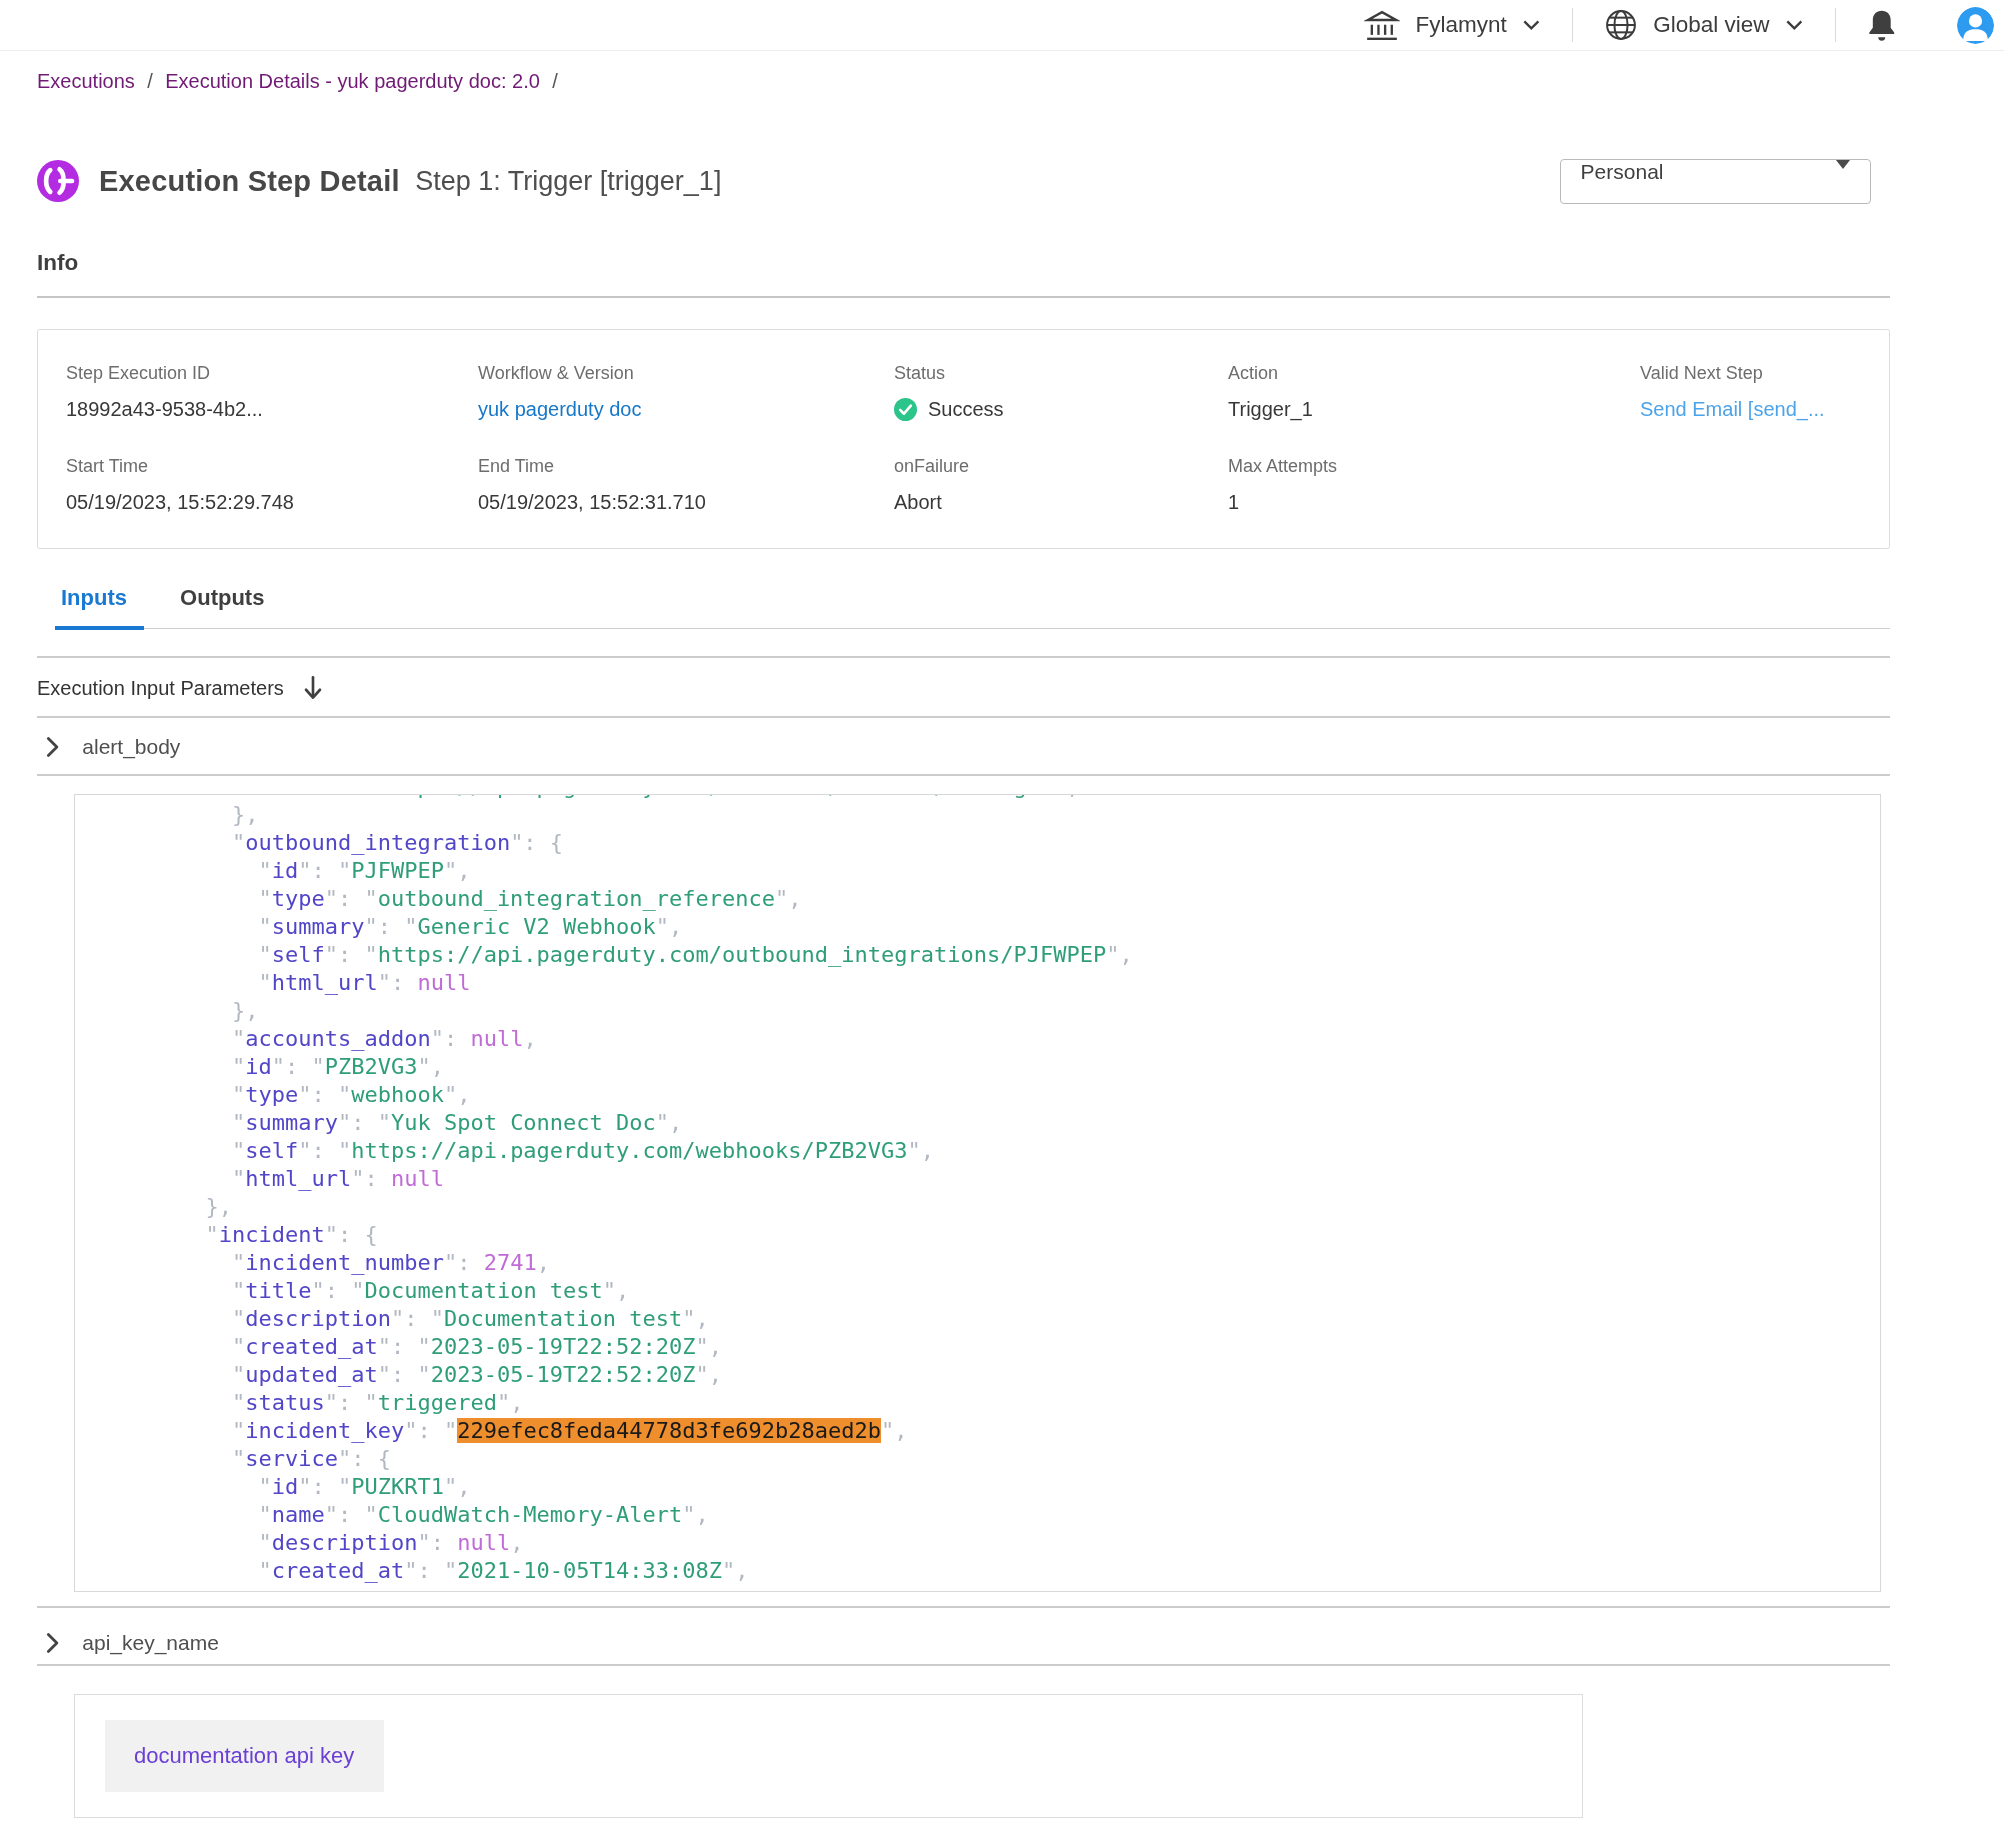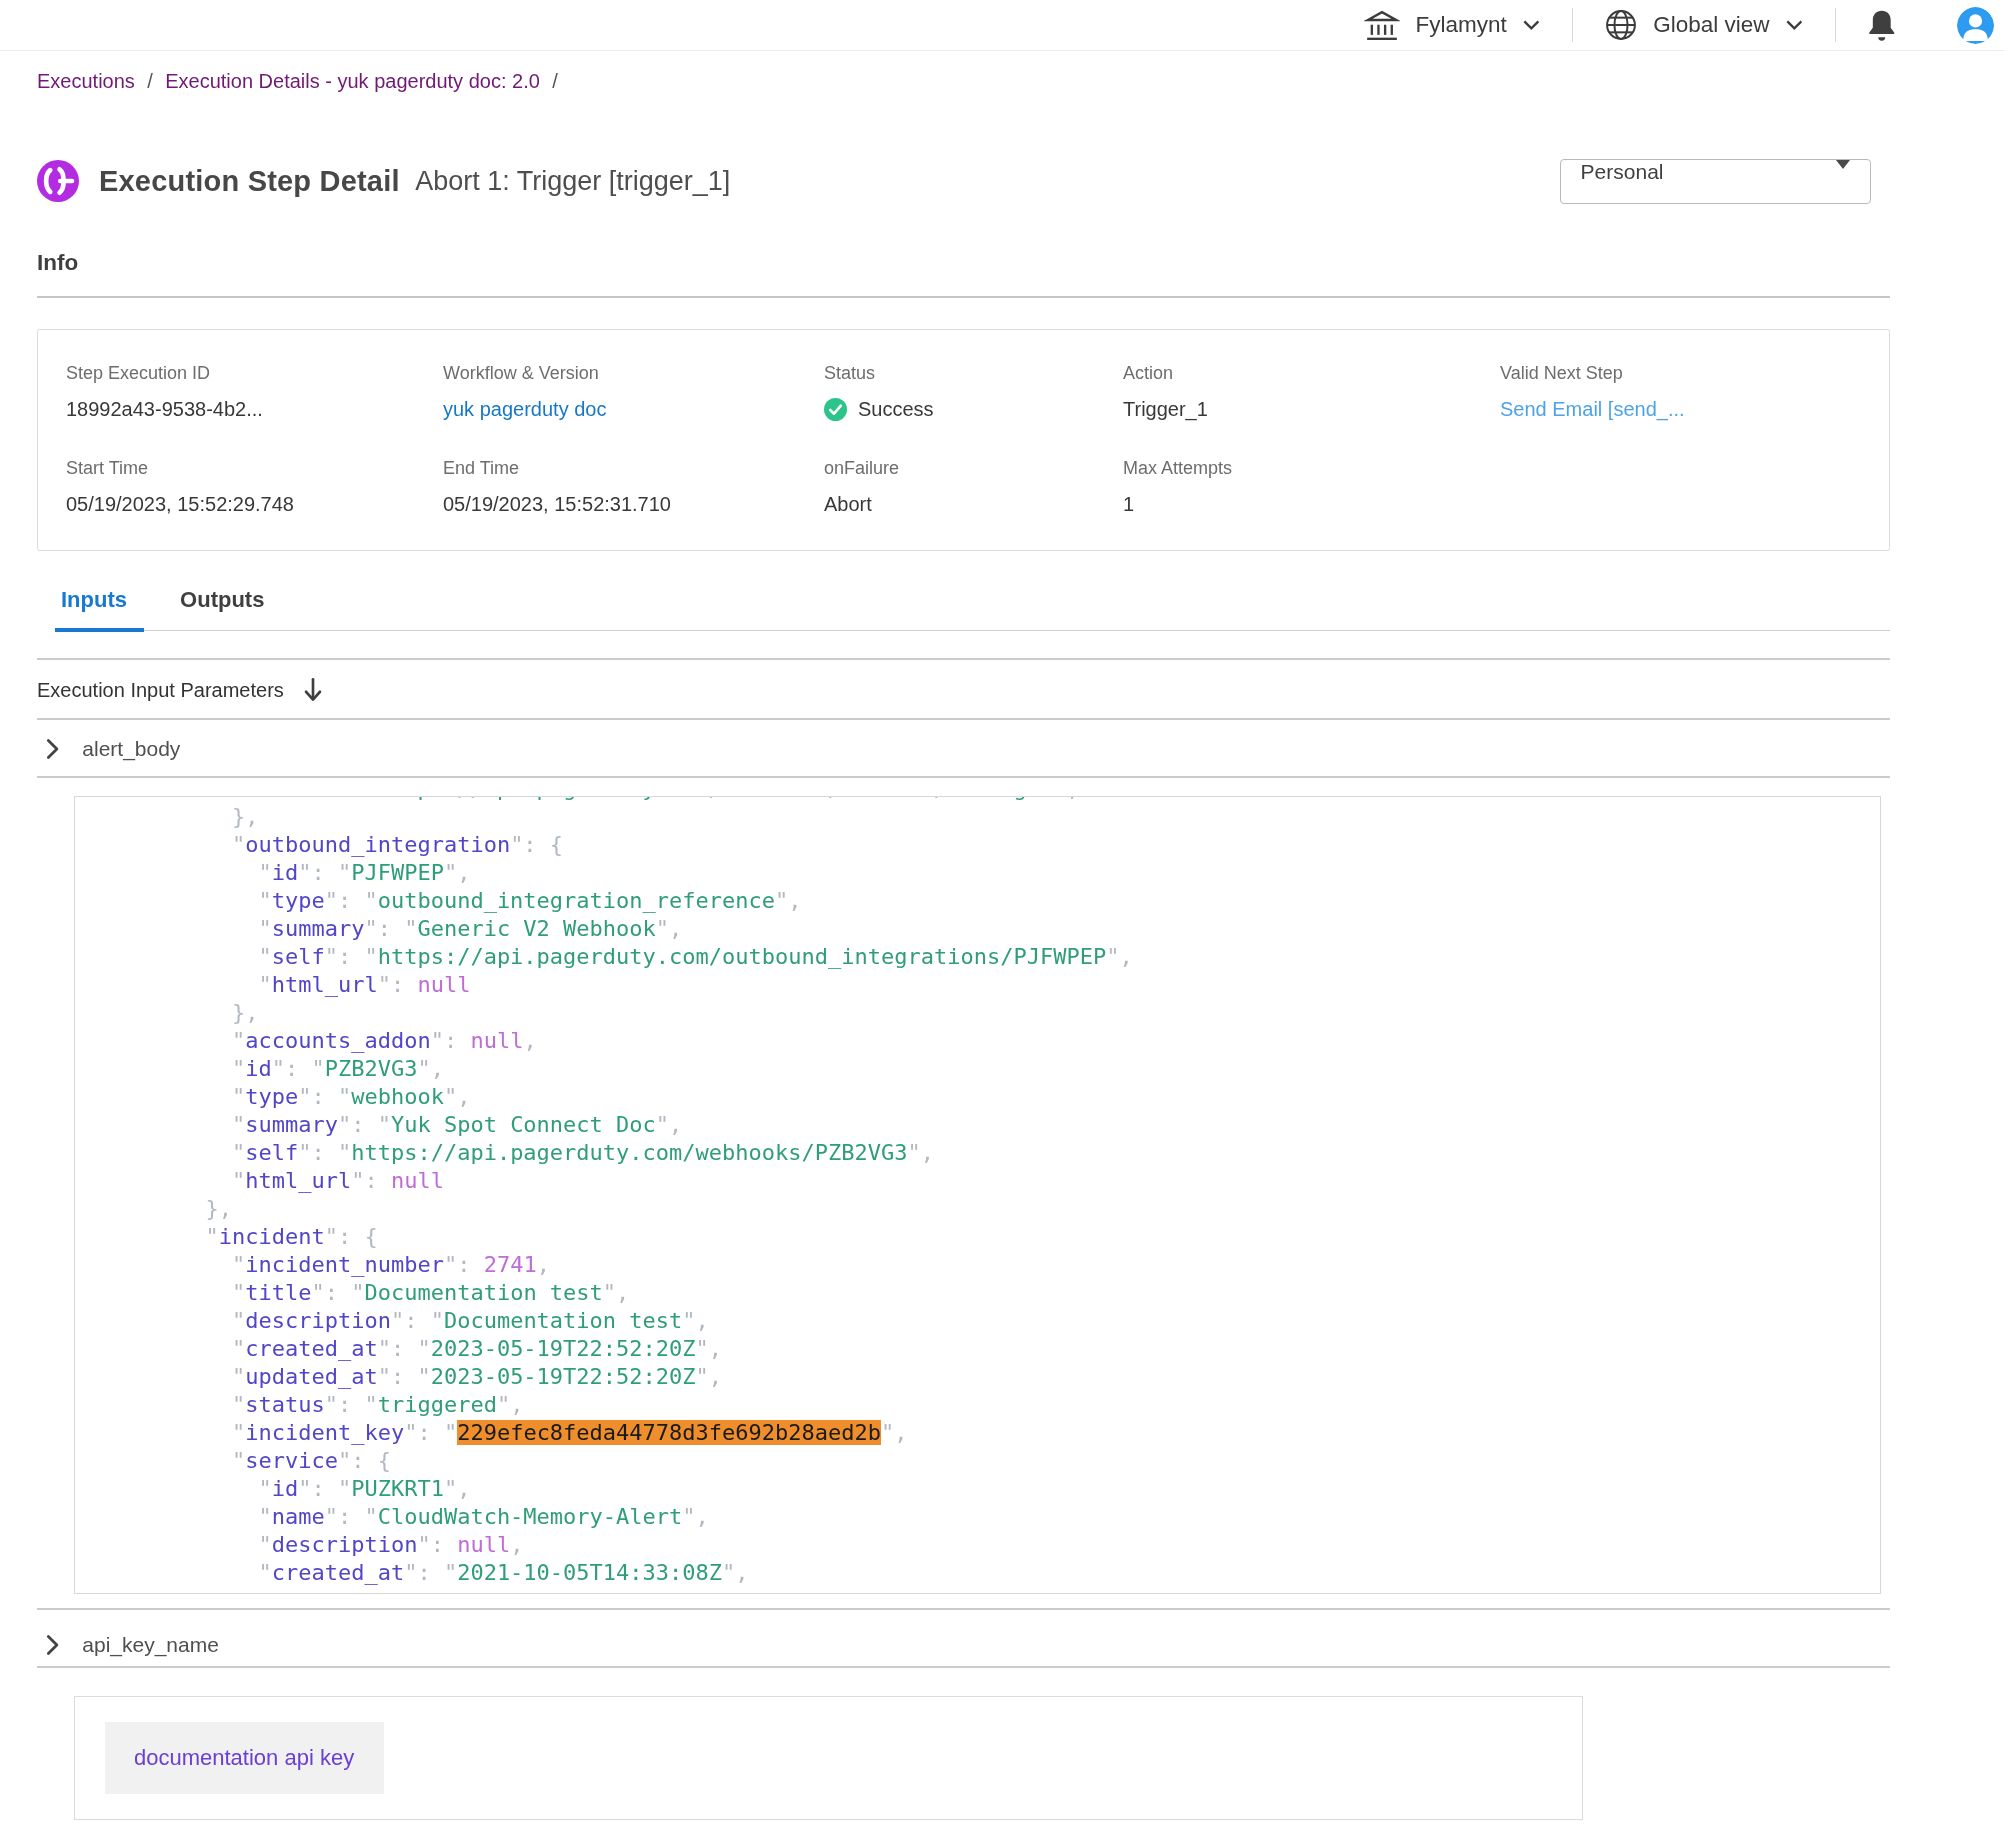--- a/index.html
+++ b/index.html
@@ -30,21 +30,21 @@
     padding:0 20px; font-size:21px; color:#3f3f3f; cursor:pointer; background:#fff; }
   .tri-down { margin-left:auto; width:0; height:0; border-left:7.8px solid transparent;
     border-right:7.8px solid transparent; border-top:9.3px solid #4a4a4a; }
 
   .info-heading { margin-top:45px; font-size:22.5px; color:#3f3f3f; }
   .divider-thick { margin-top:20px; height:2.3px; background:#c5c5c5; }
   .divider { height:1.6px; background:#cccccc; }
 
   .info-card { margin-top:31px; border:0.8px solid #dcdcdc; border-radius:2.3px;
     padding:33px 0 34px 28px; display:grid;
-    grid-template-columns:377px 381px 299px 377px 1fr; row-gap:37px; }
+    grid-template-columns:377px 381px 299px 377px 1fr; row-gap:37px;gap:35px; }
   .field-label { font-size:18px; color:#6d6d6d; }
   .field-value { font-size:20px; color:#383838; margin-top:14px; font-weight:500; }
   .field-value.link { color:#1878c8; font-weight:400; cursor:pointer; }
   .field-value.link-light { color:#4da3e8; cursor:pointer; }
   .status-line { display:flex; align-items:center; gap:11px; }
 
   .tabs { margin-top:36px; display:flex; gap:50px; border-bottom:1.6px solid #cfcfcf;margin-left:24px; }
   .tab { font-size:22px; font-weight:600; color:#3f3f3f; padding:0 3.1px 17px 0; cursor:pointer; position:relative; }
   .tab.active { color:#1878d2; }
   .tab.active::after { content:""; position:absolute; left:-6.2px; right:-14px; bottom:-2.3px;
@@ -151,21 +151,21 @@
   <div class="title-row">
     <span class="logo">
       <svg width="42" height="42" viewBox="0 0 54 54">
         <circle cx="27" cy="27" r="27" fill="#b32ce2"></circle>
         <path d="M17 13 C 10 19, 10 35, 17 41" stroke="#fff" stroke-width="6" fill="none" stroke-linecap="round"></path>
         <path d="M29 12 C 36 17, 36 37, 29 42" stroke="#fff" stroke-width="6" fill="none" stroke-linecap="round"></path>
         <line x1="30" y1="27" x2="45" y2="27" stroke="#fff" stroke-width="6" stroke-linecap="round"></line>
       </svg>
     </span>
     <h1 class="page-title">Execution Step Detail</h1>
-    <span class="page-subtitle">Abort 1: Trigger [trigger_1]</span>
+    <span class="page-subtitle">Step 1: Trigger [trigger_1]</span>
     <div class="scope-select">
       <span>Personal</span>
       <span class="tri-down"></span>
     </div>
   </div>
 
   <h2 class="info-heading">Info</h2>
   <div class="divider-thick"></div>
 
   <section class="info-card">

